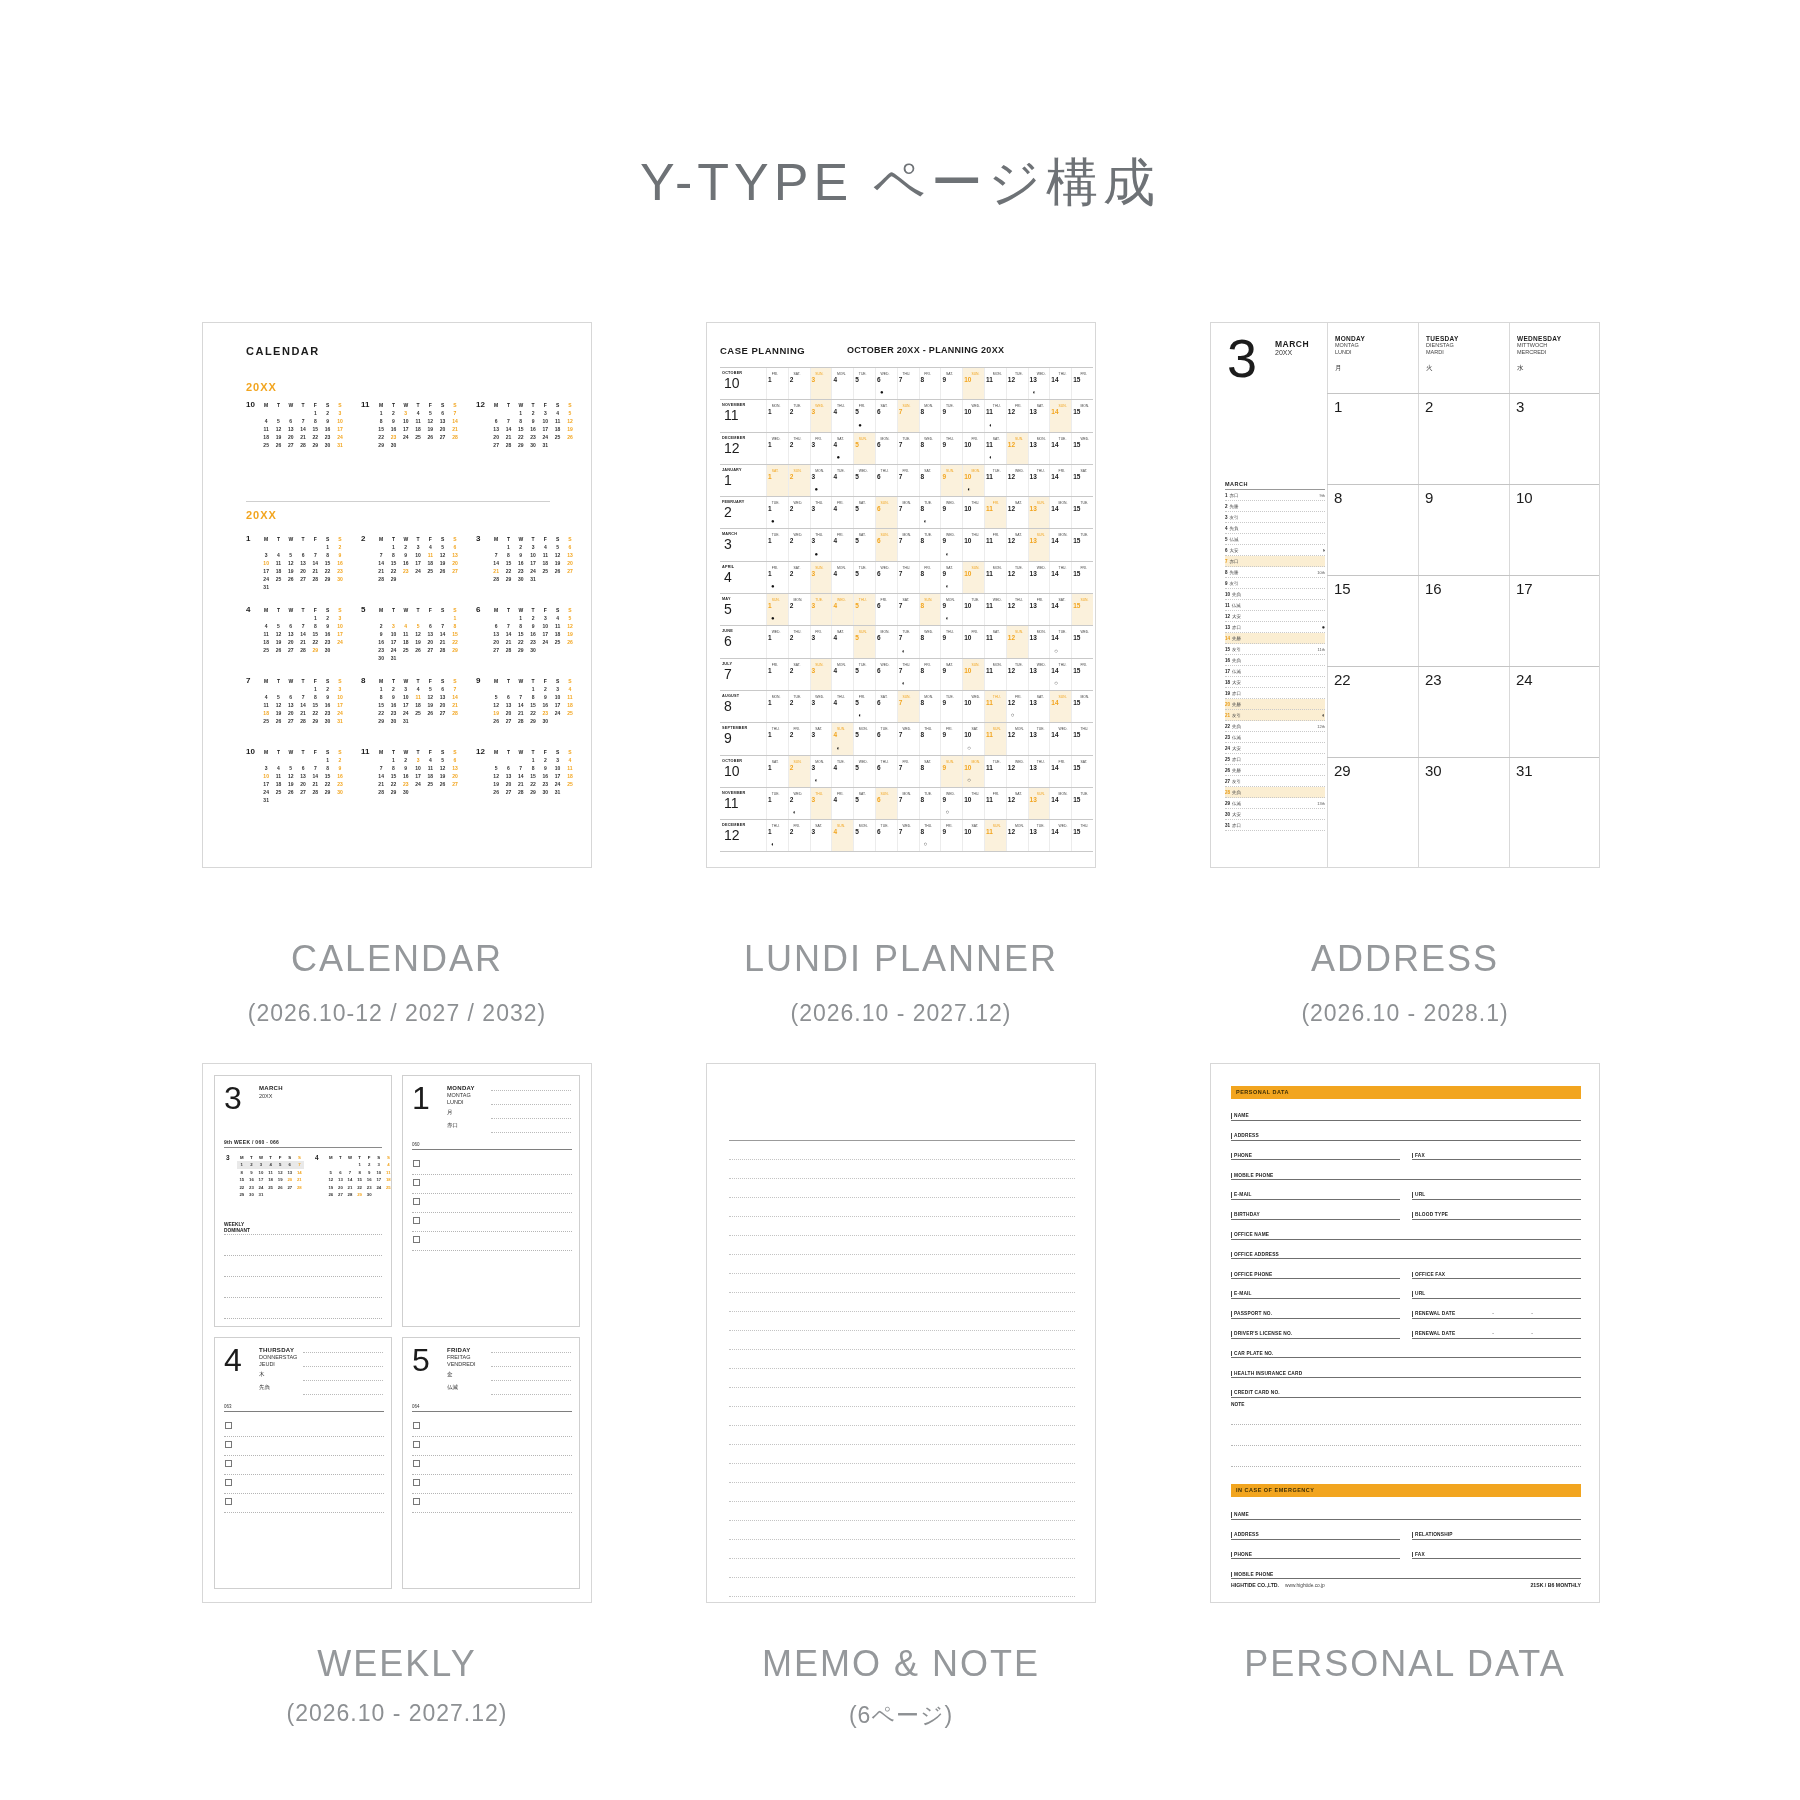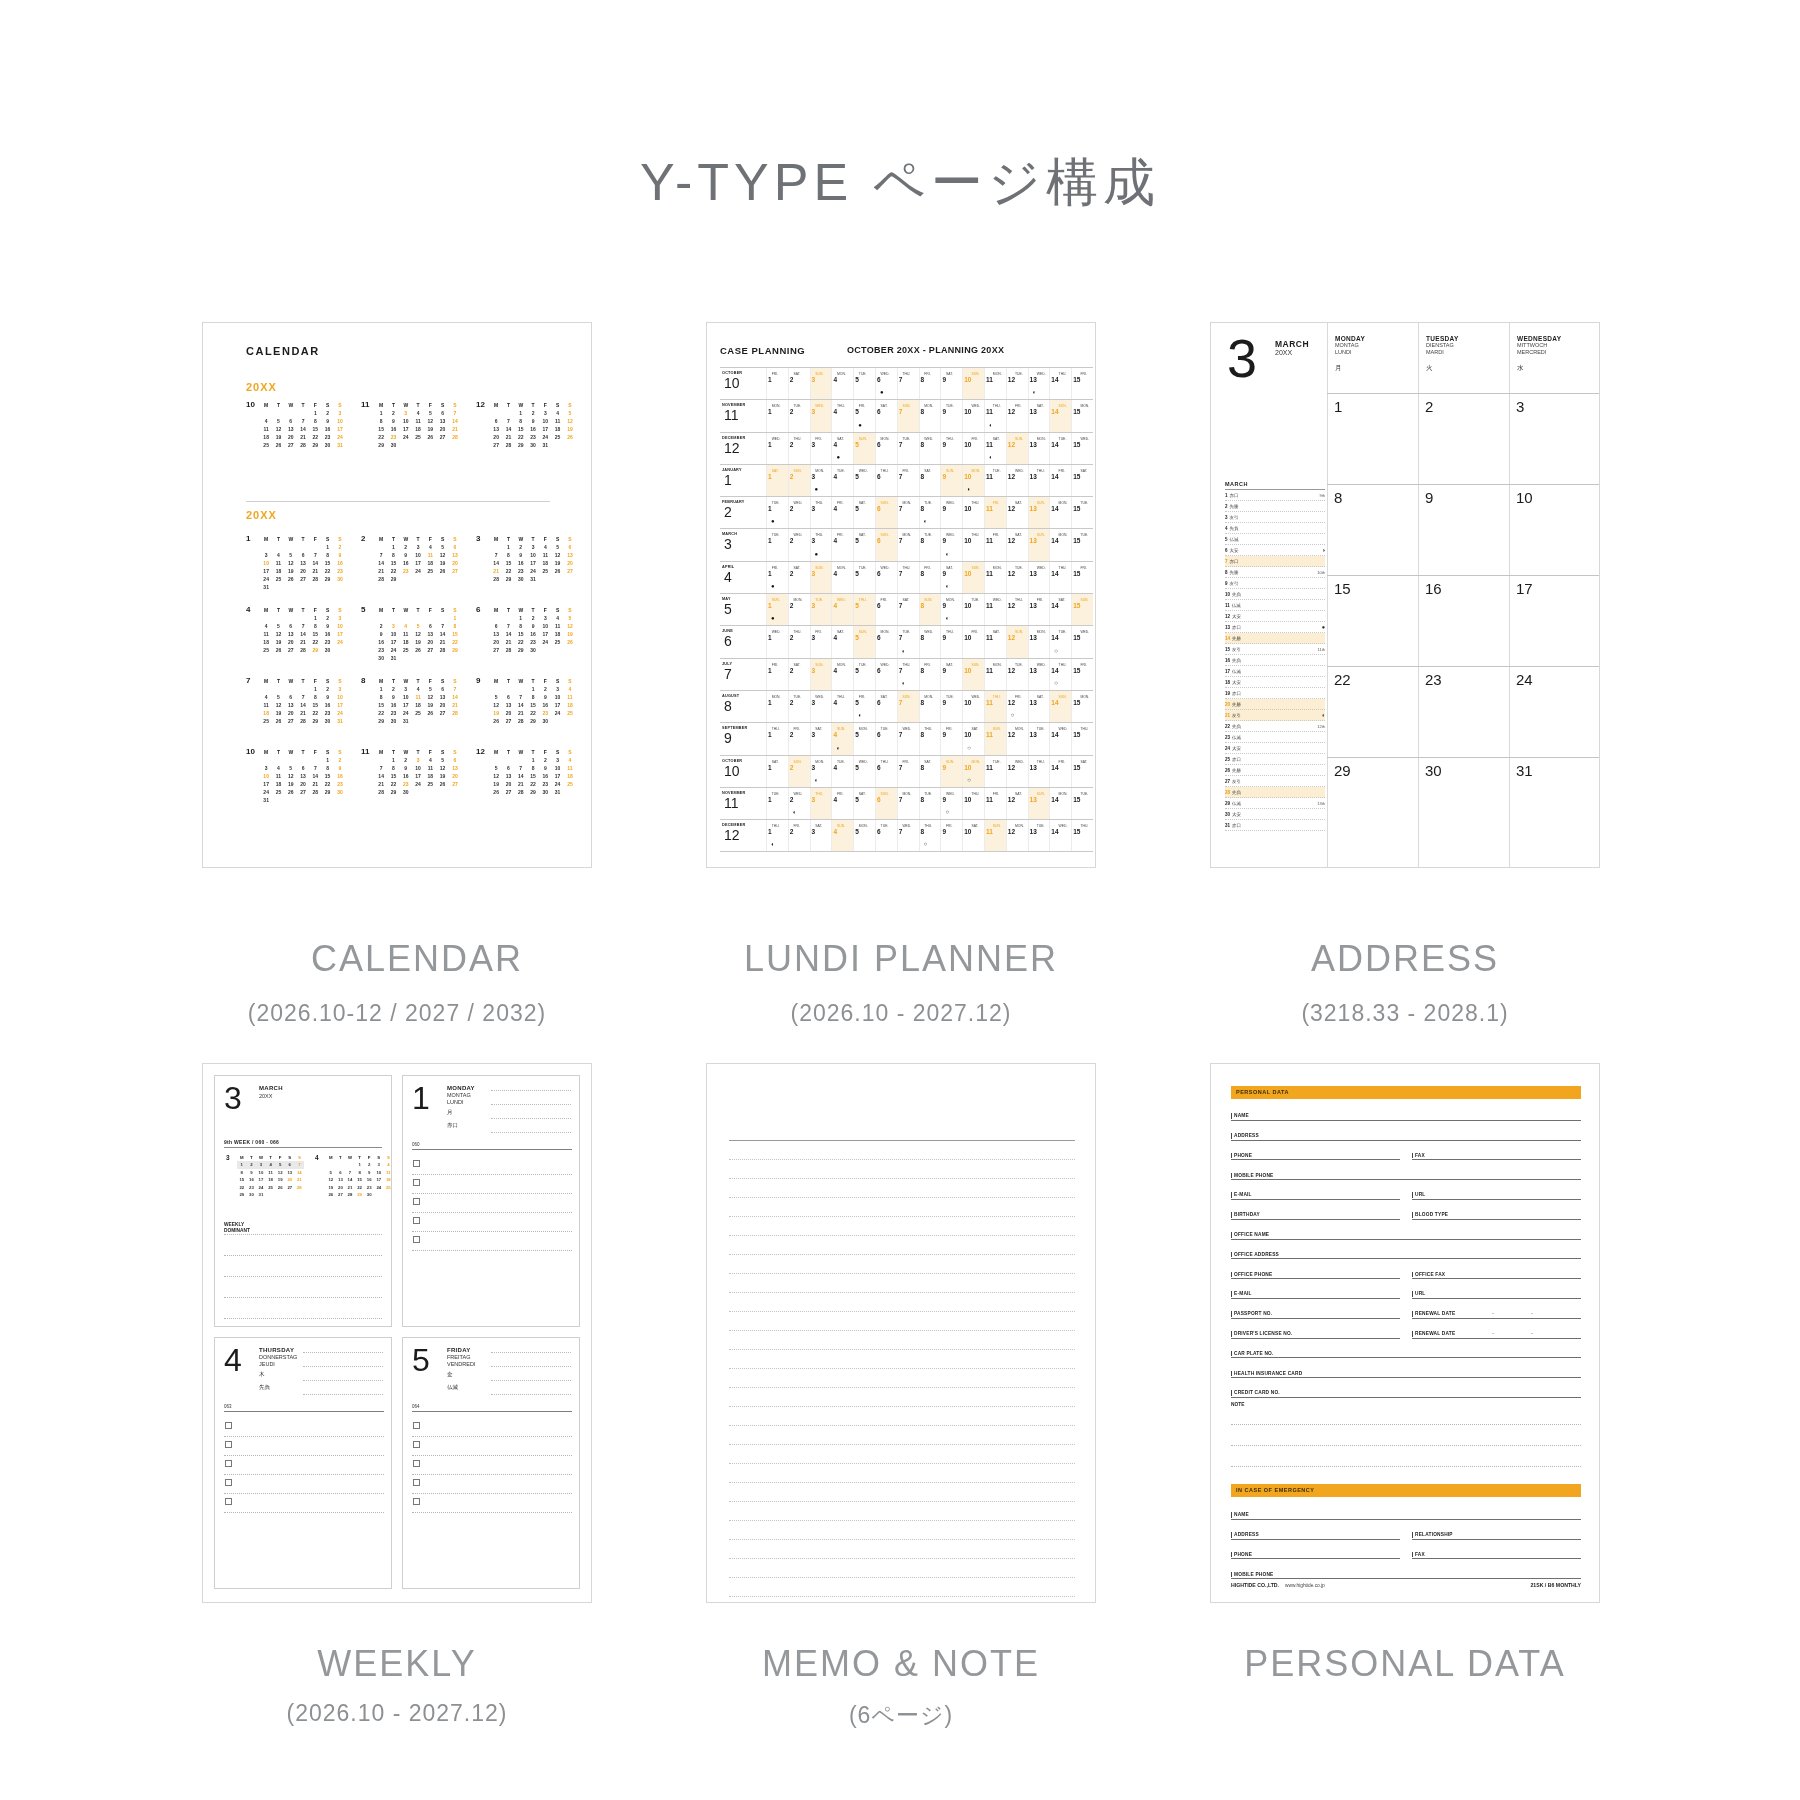--- a/index.html
+++ b/index.html
@@ -4,21 +4,21 @@
 <style>
   html,body{margin:0;padding:0;background:#ffffff;}
   body{width:1800px;height:1800px;position:relative;font-family:"Liberation Sans",sans-serif;color:#1c1c1c;}
   
   #page-title{position:absolute;left:0;top:148px;width:1800px;text-align:center;
     font-size:52px;font-weight:400;letter-spacing:5px;color:#6e7276;}
   
   .card{position:absolute;width:390px;background:#fff;border:1px solid #d7d7d7;box-sizing:border-box;overflow:hidden;}
   .row1{top:322px;height:546px;}
   .row2{top:1063px;height:540px;}
-  .c1{left:202px;padding-left:20px;} .c2{left:706px;} .c3{left:1210px;}
+  .c1{left:202px;} .c2{left:706px;} .c3{left:1210px;}
   
   .sec-label{position:absolute;width:390px;text-align:center;font-size:36px;letter-spacing:2px;color:#95989b;font-weight:400;}
   .sec-sub{position:absolute;width:390px;text-align:center;font-size:23px;letter-spacing:1px;color:#8d9093;}
   .lr1{top:938px;} .sr1{top:1000px;}
   .lr2{top:1643px;} .sr2{top:1700px;}
 
   
   #cal-title{position:absolute;left:43px;top:22px;font-size:11px;font-weight:700;letter-spacing:1.5px;}
   .cal-year{position:absolute;left:43px;font-size:11px;font-weight:700;letter-spacing:1px;color:#f2a51f;}
   #cal-year1{top:58px;} #cal-year2{top:186px;}
@@ -1619,18 +1619,18 @@
 <div class="pd-noteline" style="top: 360px;"></div>
     <div class="pd-noteline" style="top: 381px;"></div>
     <div class="pd-noteline" style="top: 402px;"></div>
   </div>
 
 <div class="sec-label lr1 c1" style="left:202px">CALENDAR</div>
 <div class="sec-sub  sr1" style="left:202px">(2026.10-12 / 2027 / 2032)</div>
 <div class="sec-label lr1" style="left:706px">LUNDI PLANNER</div>
 <div class="sec-sub  sr1" style="left:706px">(2026.10 - 2027.12)</div>
 <div class="sec-label lr1" style="left:1210px">ADDRESS</div>
-<div class="sec-sub  sr1" style="left:1210px">(3218.33 - 2028.1)</div>
+<div class="sec-sub  sr1" style="left:1210px">(2026.10 - 2028.1)</div>
 <div class="sec-label lr2" style="left:202px">WEEKLY</div>
 <div class="sec-sub  sr2" style="left:202px">(2026.10 - 2027.12)</div>
 <div class="sec-label lr2" style="left:706px">MEMO &amp; NOTE</div>
 <div class="sec-sub  sr2" style="left:706px">(6ページ)</div>
 <div class="sec-label lr2" style="left:1210px">PERSONAL DATA</div>
 
 </body></html>

